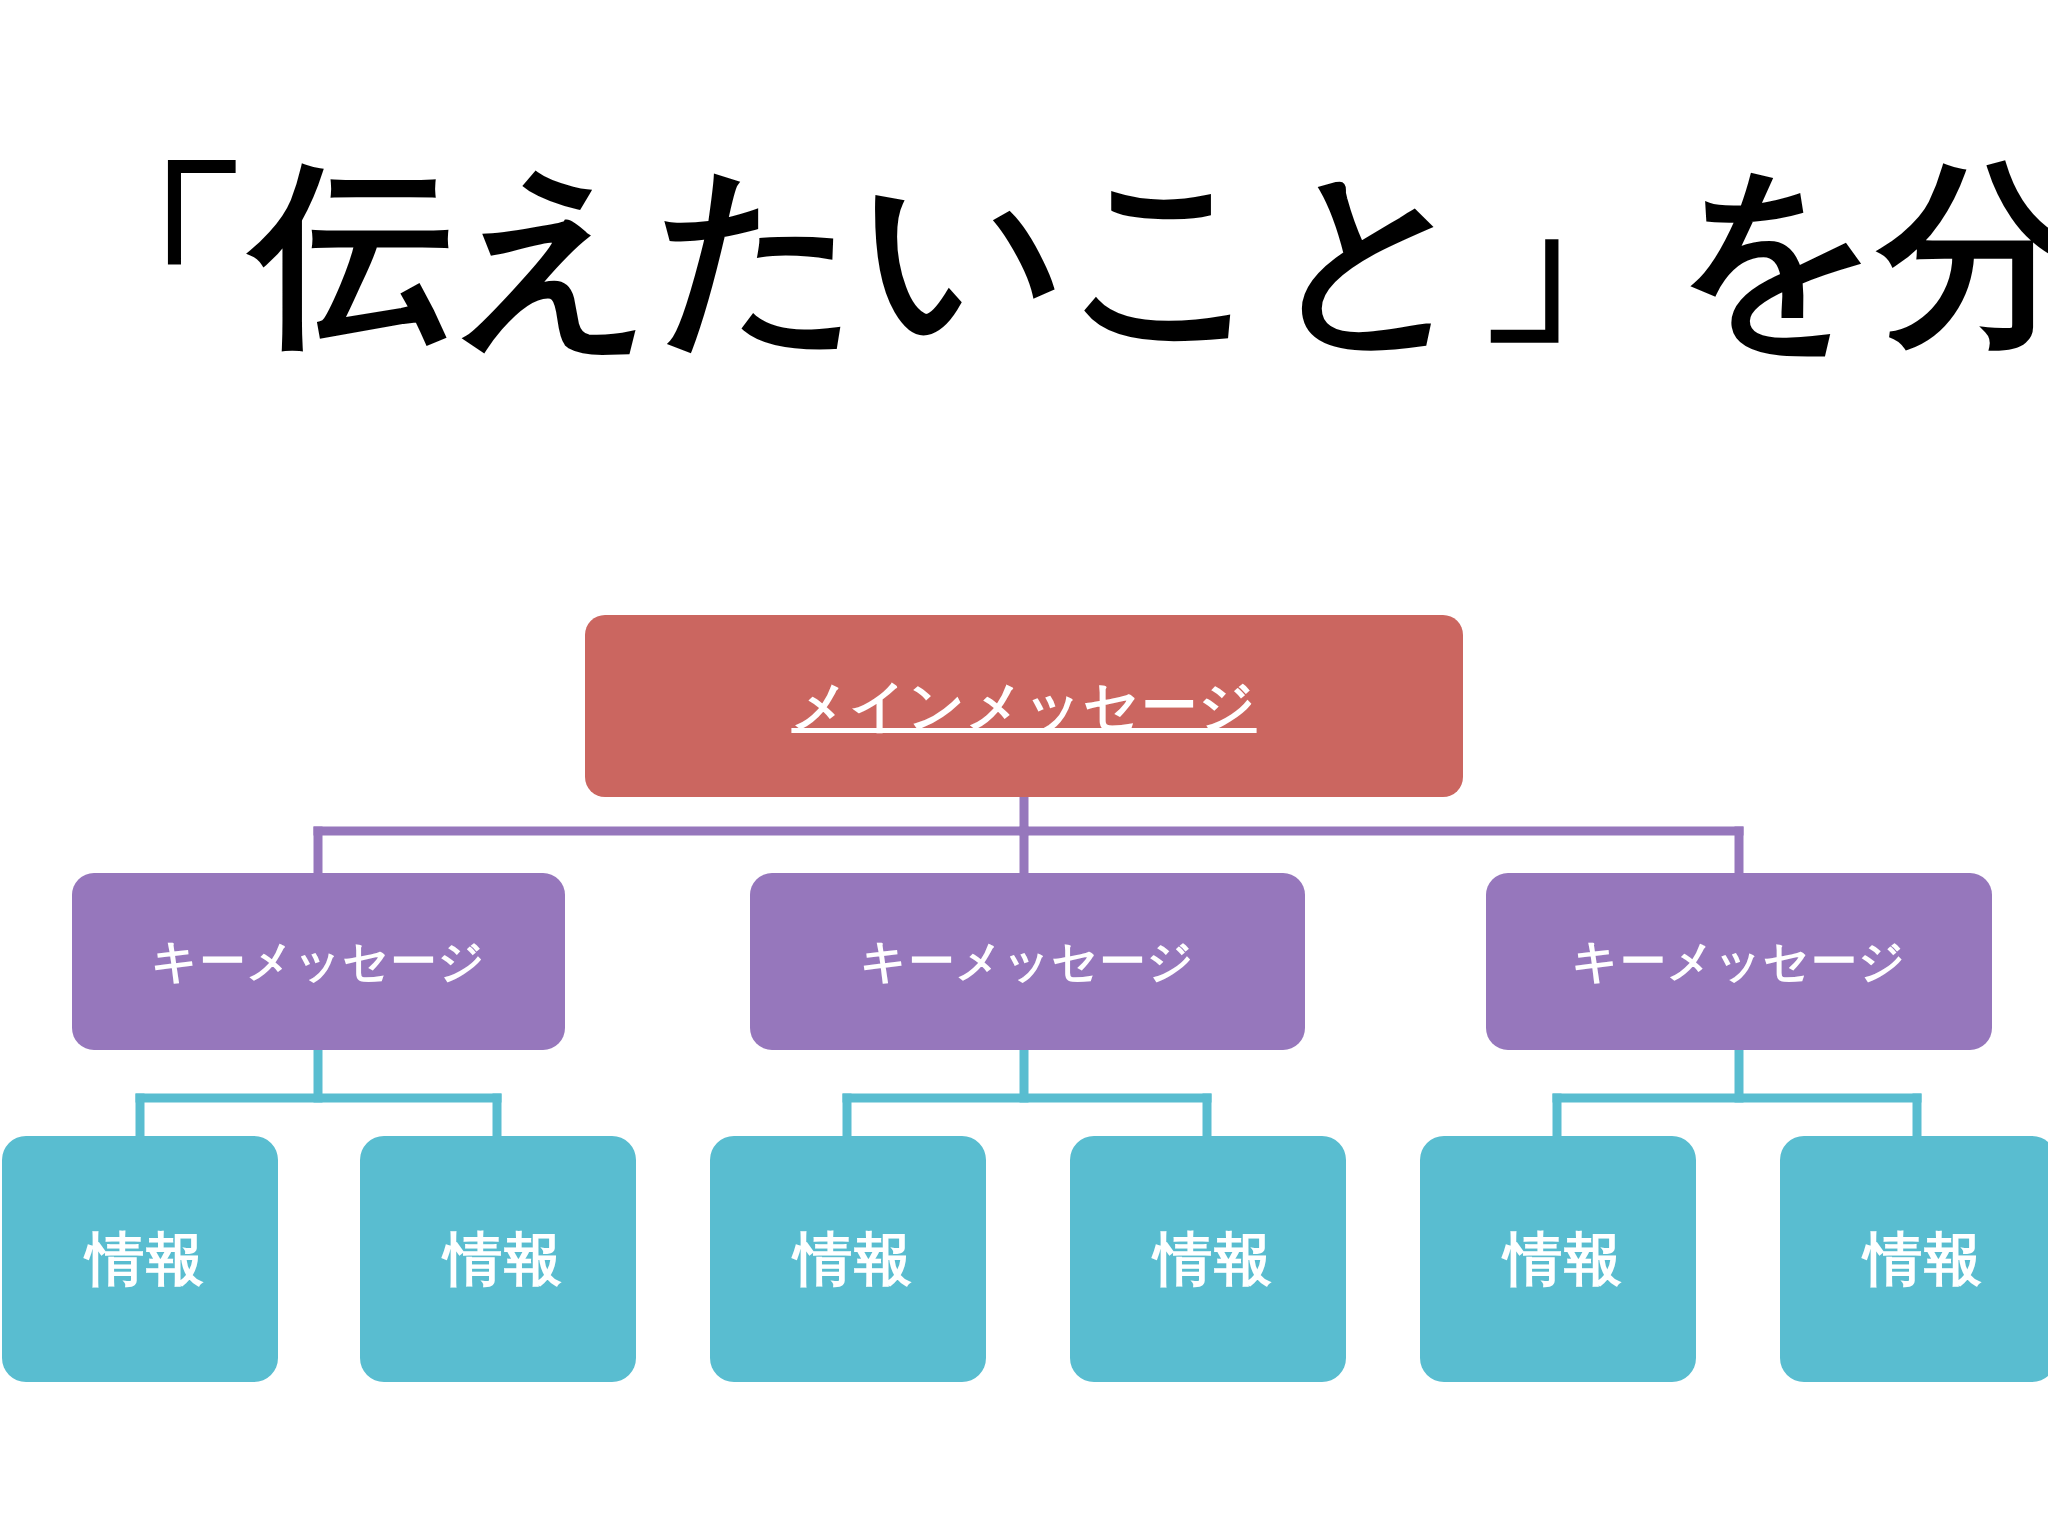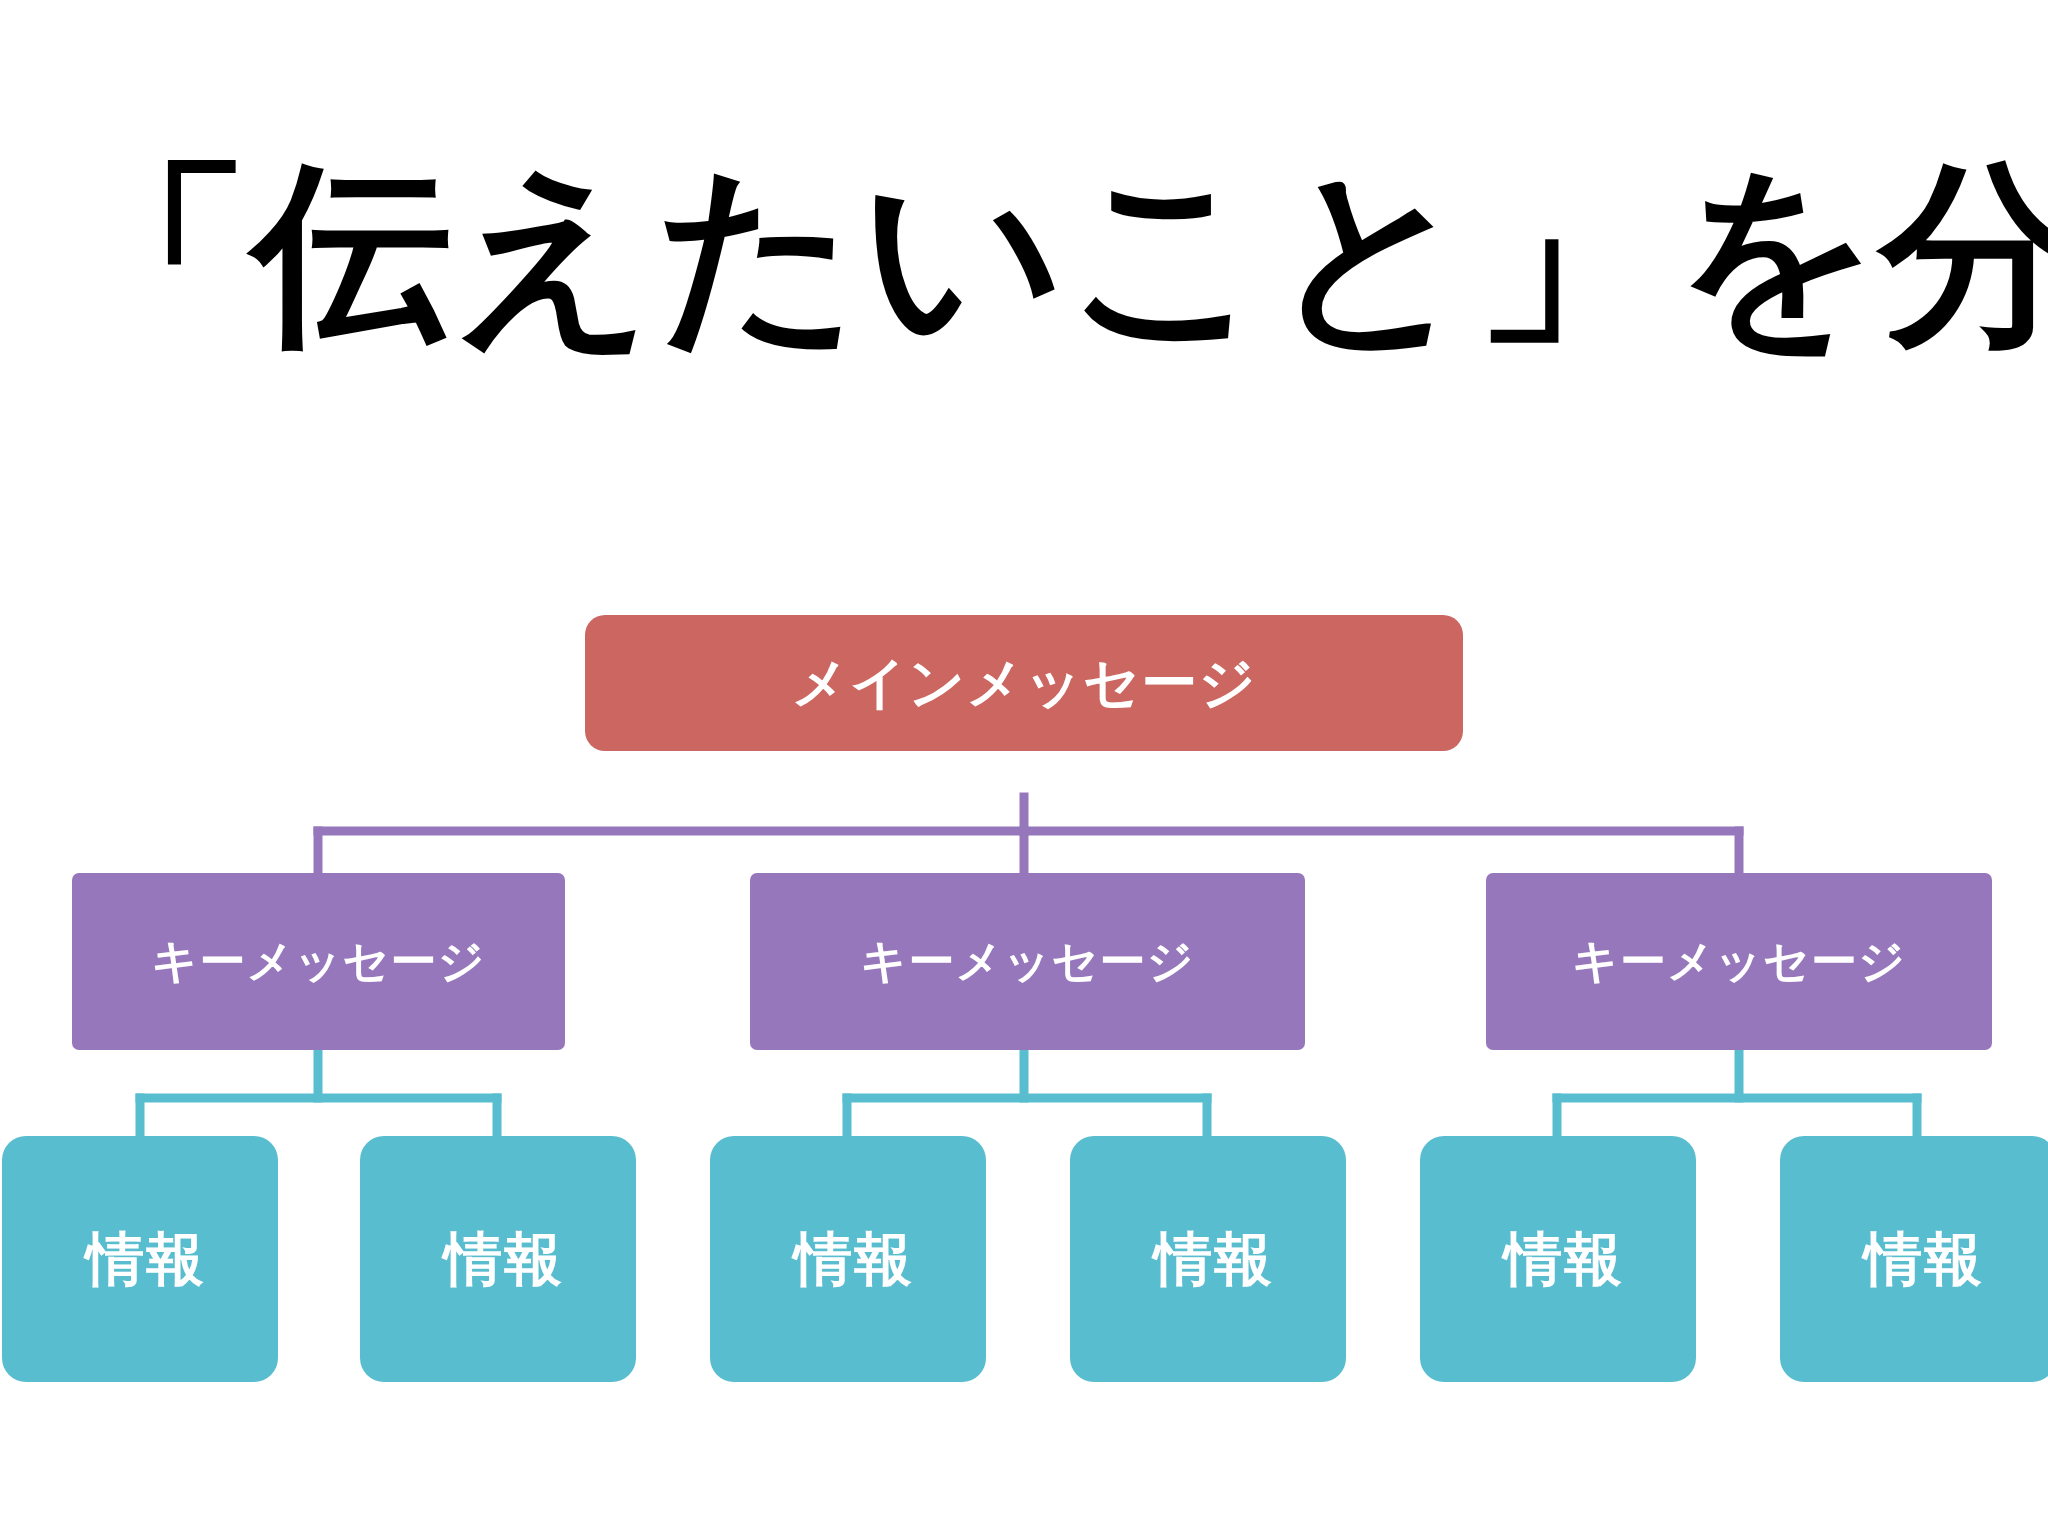--- a/index.html
+++ b/index.html
@@ -72,21 +72,21 @@
   .node.main {
     background: #cb6660;
     font-size: 56px;
     letter-spacing: 1px;
     border-radius: 20px;
   }
   .node.key {
     background: #9677bc;
     font-size: 46px;
     letter-spacing: 1px;
-    border-radius: 7px;
+    border-radius: 22px;
   }
   .node.info {
     background: #59bdd0;
     font-size: 58px;
     letter-spacing: 2px;
     border-radius: 24px;
     padding-left: 12px;
   }
 </style>
 </head>
@@ -121,21 +121,21 @@
         <path d="M 847 1098 L 847 1136"></path>
         <path d="M 1207 1098 L 1207 1136"></path>
 
         <path d="M 1739 1050 L 1739 1098"></path>
         <path d="M 1557 1098 L 1917 1098"></path>
         <path d="M 1557 1098 L 1557 1136"></path>
         <path d="M 1917 1098 L 1917 1136"></path>
       </g>
     </svg>
 
-    <div class="node main" style="left:585px; top:615px; width:878px; height:136px;">
+    <div class="node main" style="left:585px; top:615px; width:878px; height:182px;text-decoration:underline;">
       <span>メインメッセージ</span>
     </div>
 
     <div class="node key" style="left:72px; top:873px; width:493px; height:177px;">
       <span>キーメッセージ</span>
     </div>
 
     <div class="node key" style="left:750px; top:873px; width:555px; height:177px;">
       <span>キーメッセージ</span>
     </div>

